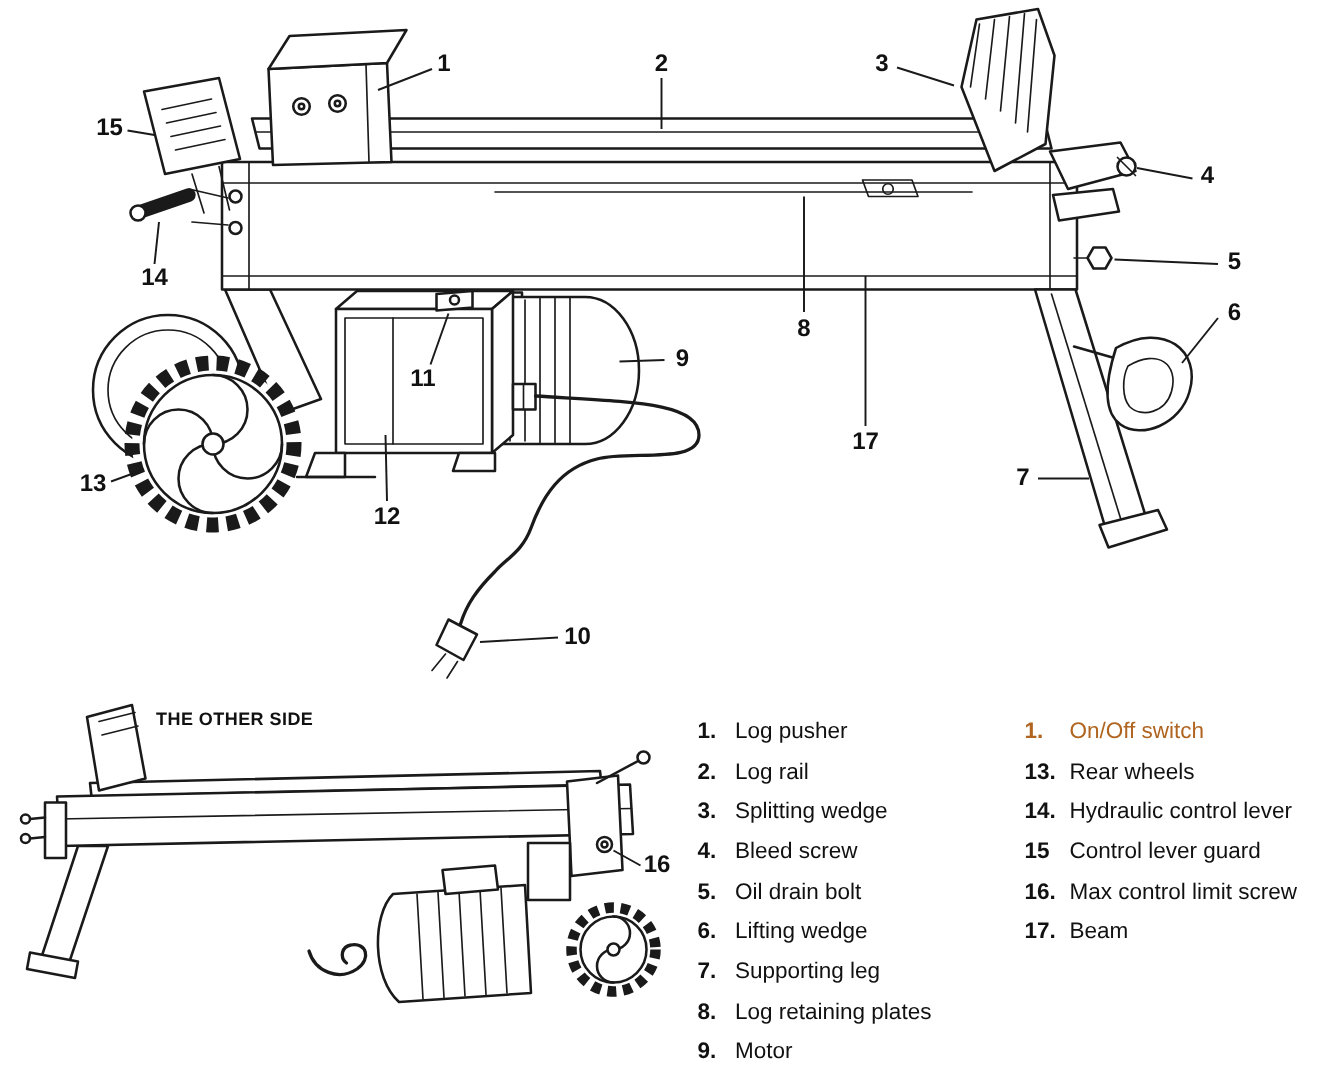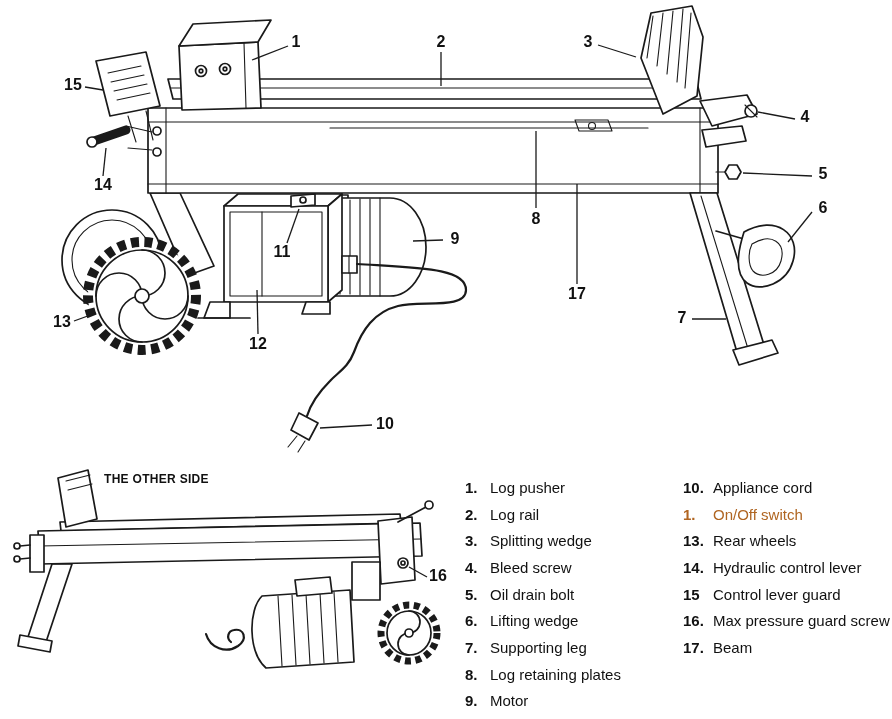--- a/index.html
+++ b/index.html
@@ -302,43 +302,39 @@
       <span class="lnum">8.</span>
       <span class="llbl">Log retaining plates</span>
     </div>
     <div class="lrow">
       <span class="lnum">9.</span>
       <span class="llbl">Motor</span>
     </div>
   </div>
 
   <div class="legend-col c2">
-    <div class="lrow">
-      <span class="lnum">10.</span>
-      <span class="llbl">Appliance cord</span>
-    </div>
     <div class="lrow hl">
       <span class="lnum">1.</span>
       <span class="llbl">On/Off switch</span>
     </div>
     <div class="lrow">
       <span class="lnum">13.</span>
       <span class="llbl">Rear wheels</span>
     </div>
     <div class="lrow">
       <span class="lnum">14.</span>
       <span class="llbl">Hydraulic control lever</span>
     </div>
     <div class="lrow">
       <span class="lnum">15</span>
       <span class="llbl">Control lever guard</span>
     </div>
     <div class="lrow">
       <span class="lnum">16.</span>
-      <span class="llbl">Max pressure guard screw</span>
+      <span class="llbl">Max control limit screw</span>
     </div>
     <div class="lrow">
       <span class="lnum">17.</span>
       <span class="llbl">Beam</span>
     </div>
   </div>
 
 </div>
 
 </body></html>

